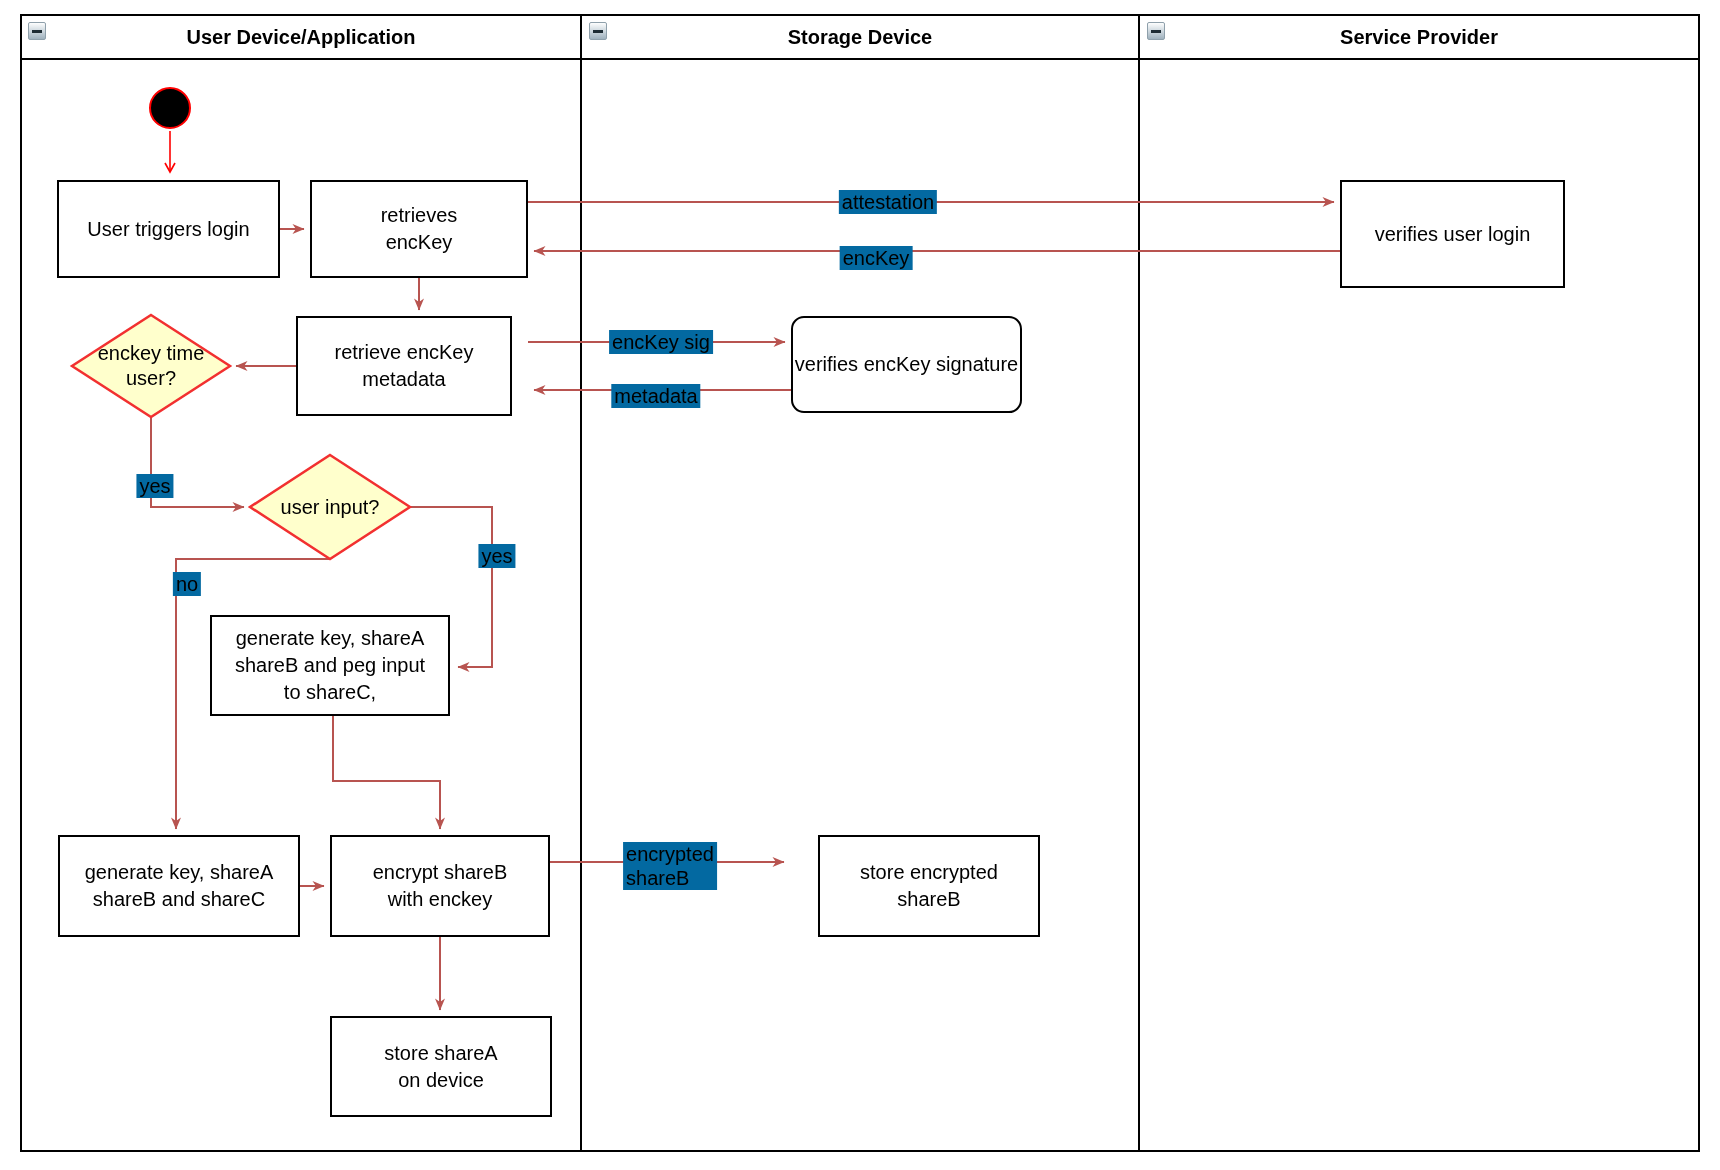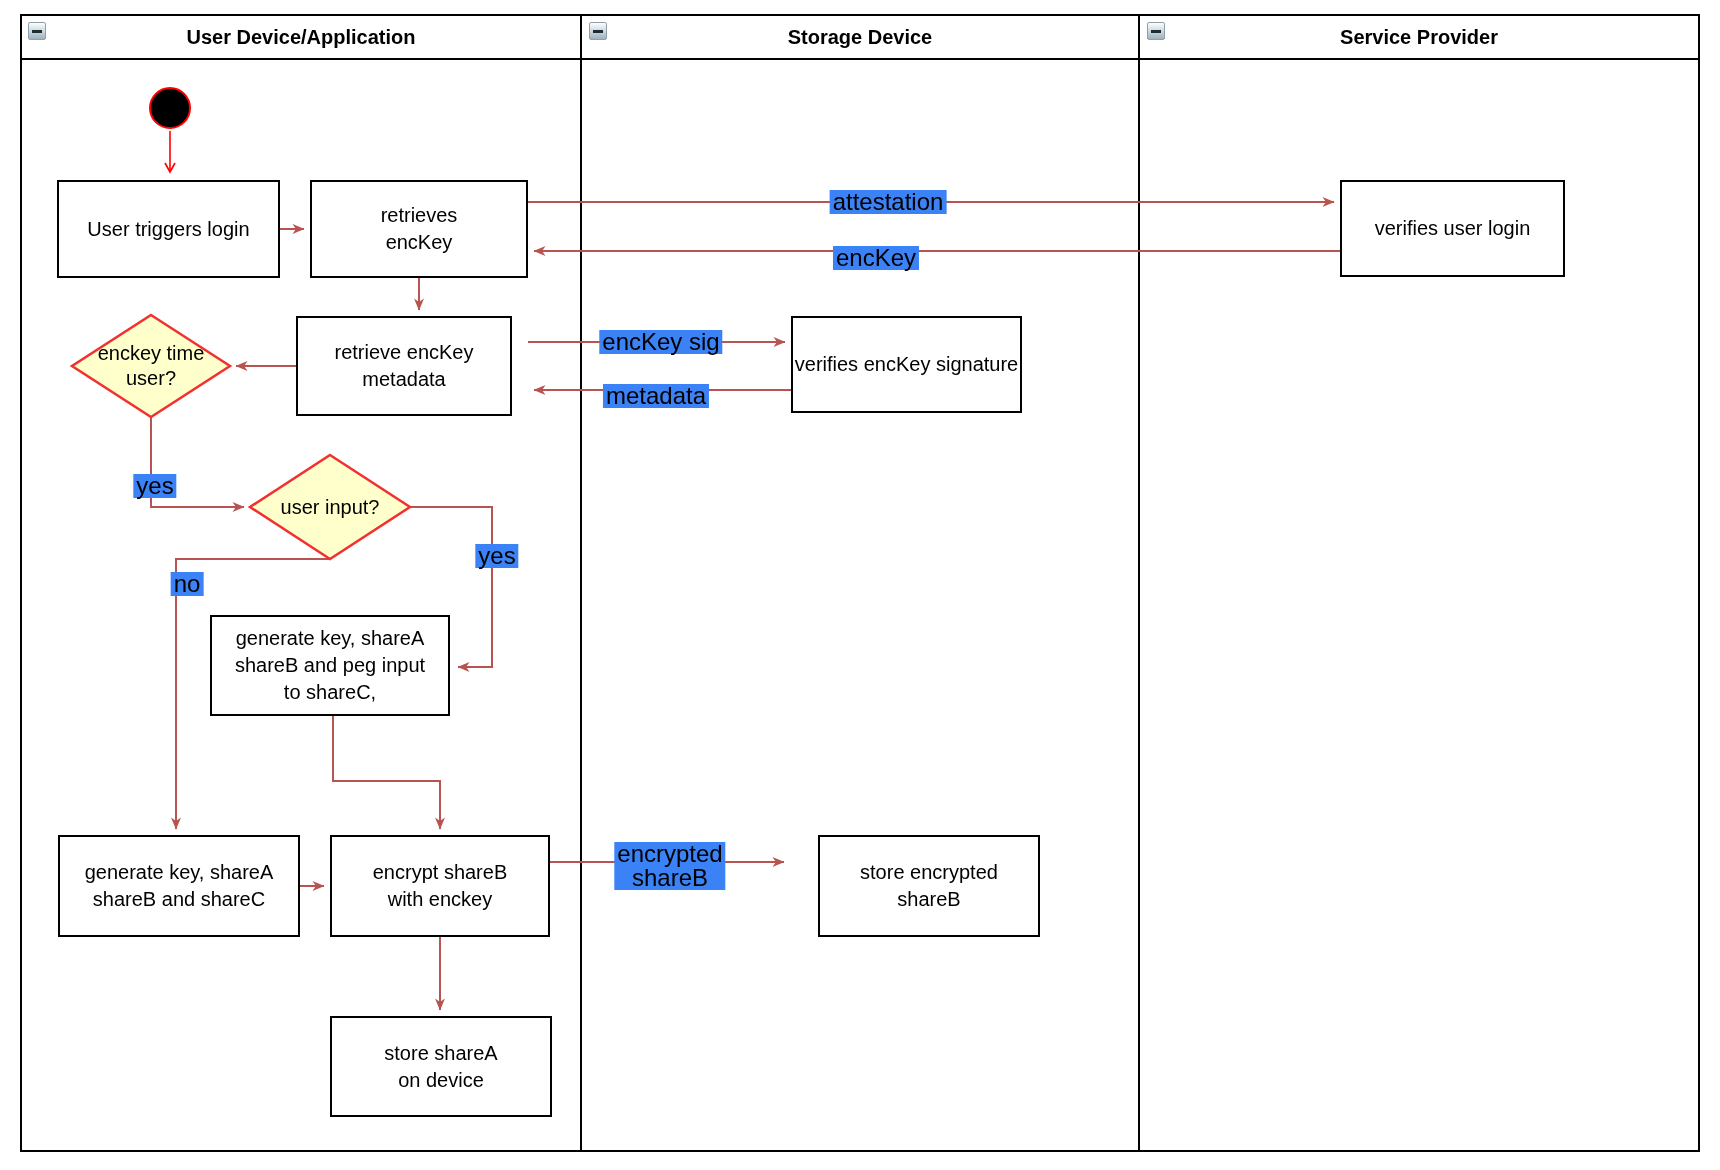--- a/index.html
+++ b/index.html
@@ -36,22 +36,22 @@
   }
   .diamond { position:absolute; }
   .diamond svg { position:absolute; left:0; top:0; overflow:visible; }
   .diamond .dtext {
     position:absolute; inset:0; display:flex; align-items:center; justify-content:center;
     text-align:center; font-size:20px; line-height:25px; white-space:pre-line;
   }
   .edges { position:absolute; left:0; top:0; pointer-events:none; }
   .edge-label {
     position:absolute; transform:translate(-50%,-50%);
-    background:#3b82f6; padding:0 3px; font-size:24px; line-height:24px;
-    text-align:center; white-space:pre-line;
+    background:#0369a1; padding:0 3px; font-size:20px; line-height:24px;
+    white-space:pre-line;
   }
 </style>
 </head>
 <body>
 
 <div class="canvas">
 
   <div class="pool"></div>
   <div class="hline" style="left:20px; top:58px; width:1680px; height:2px;"></div>
   <div class="vline" style="left:580px; top:14px; width:2px; height:1138px;"></div>
@@ -107,30 +107,30 @@
 
   <div class="node" style="left:57px; top:180px; width:223px; height:98px;">
     <span>User triggers login</span>
   </div>
 
   <div class="node" style="left:310px; top:180px; width:218px; height:98px;">
     <span>retrieves
 encKey</span>
   </div>
 
-  <div class="node" style="left:1340px; top:180px; width:225px; height:97px;">
+  <div class="node" style="left:1340px; top:180px; width:225px; height:108px;">
     <span>verifies user login</span>
   </div>
 
   <div class="node" style="left:296px; top:316px; width:216px; height:100px;">
     <span>retrieve encKey
 metadata</span>
   </div>
 
-  <div class="node nowrap" style="left:791px; top:316px; width:231px; height:97px;">
+  <div class="node nowrap" style="left:791px; top:316px; width:231px; height:97px;border-radius:13px;">
     <span>verifies encKey signature</span>
   </div>
 
   <div class="diamond" style="left:70px; top:313px; width:162px; height:106px;">
     <svg width="162" height="106">
       <polygon points="81,2 160,53 81,104 2,53" fill="#FFFFCC" stroke="#F23030" stroke-width="2.5"></polygon>
     </svg>
     <div class="dtext">enckey time
 user?</div>
   </div>

